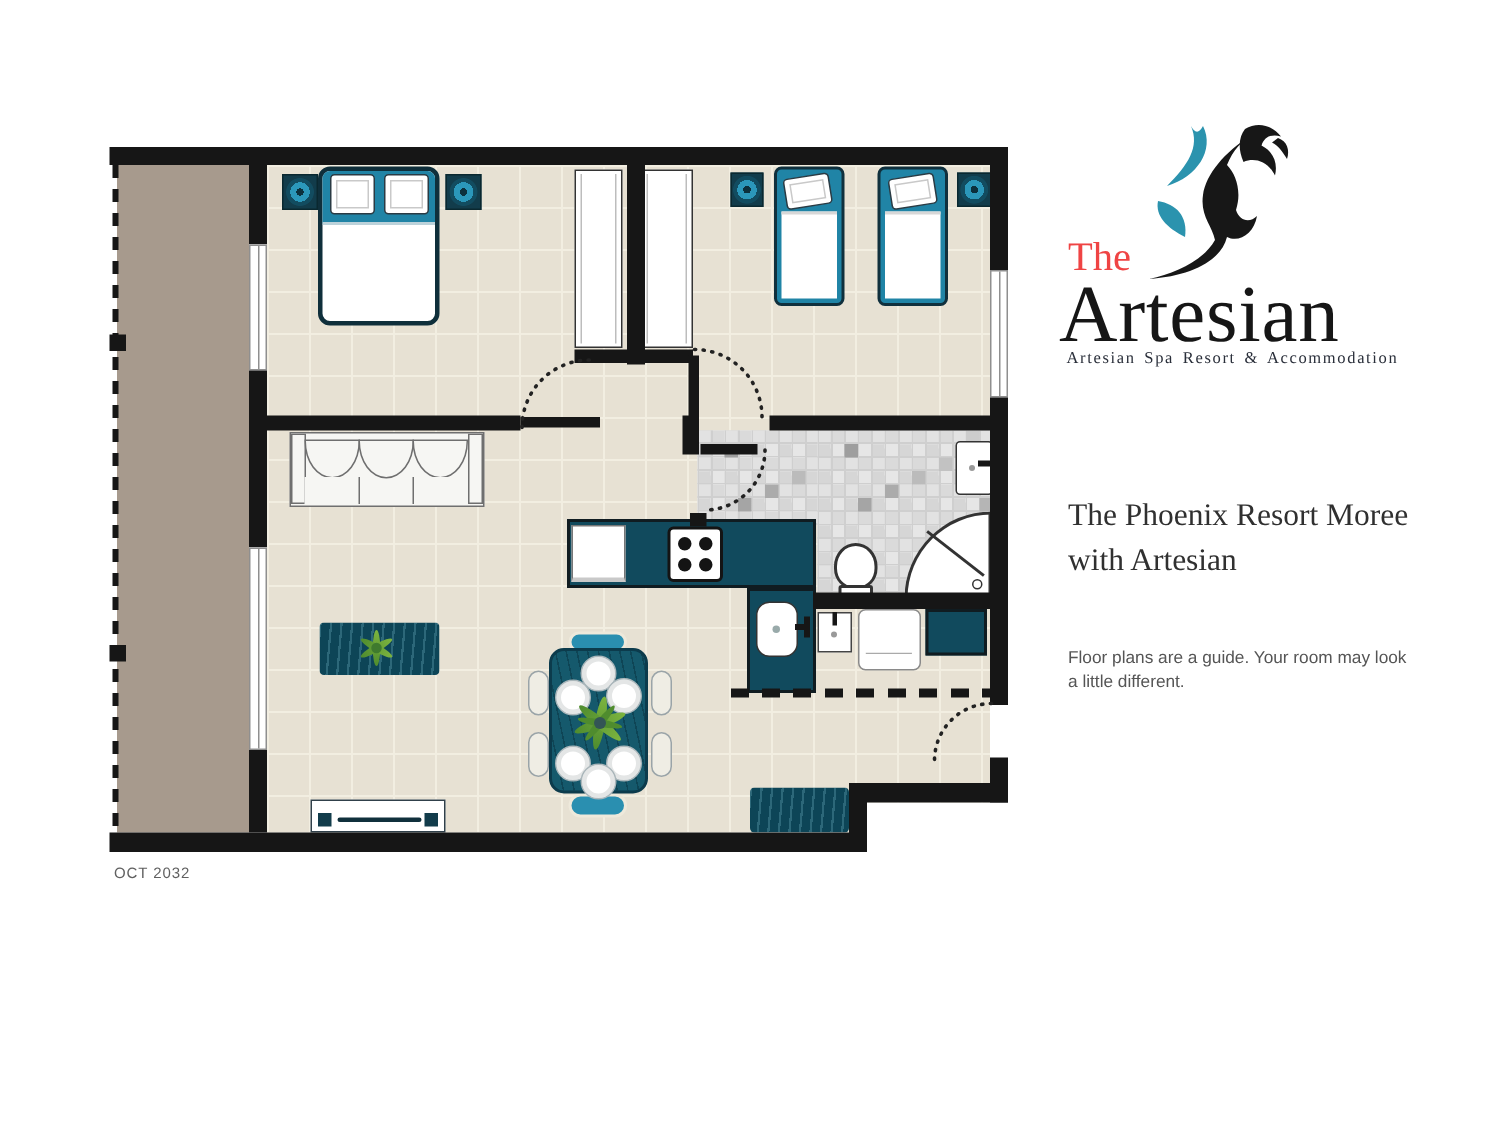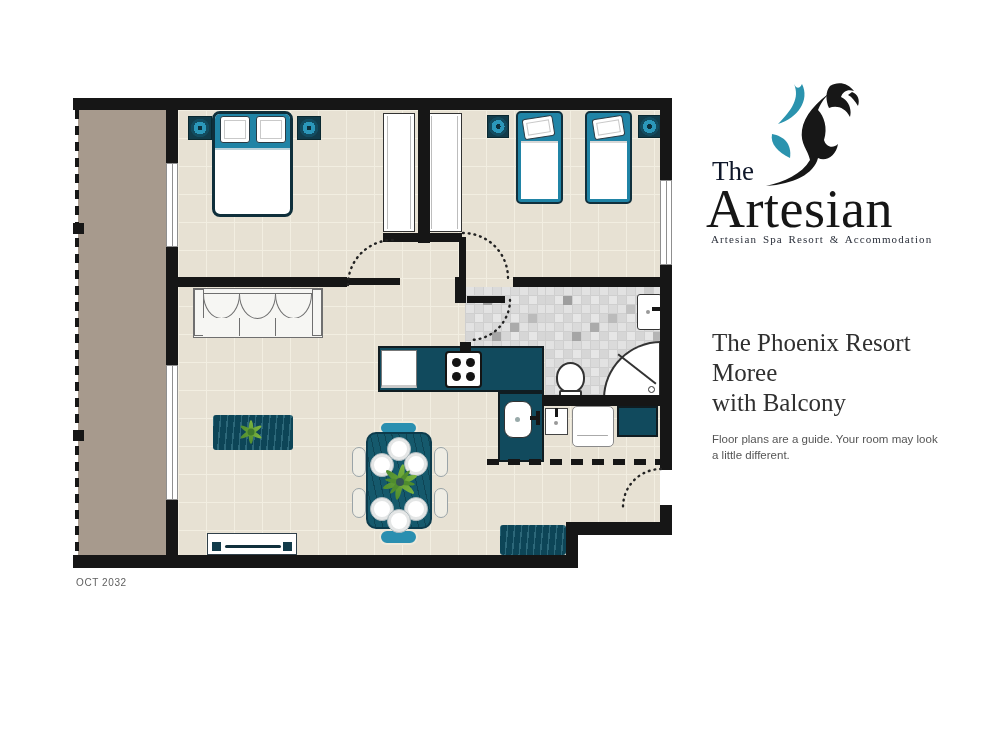--- a/index.html
+++ b/index.html
@@ -47,25 +47,25 @@
     background:linear-gradient(#7cb43f,#4f8c2e);}
   .tick{position:absolute;background:#161616;}
   .fixt{position:absolute;background:#fff;border:1.5px solid #333;box-sizing:border-box;}
   .arc{position:absolute;overflow:visible;}
   .dash-open{position:absolute;background:repeating-linear-gradient(90deg,#161616 0 12px,transparent 12px 21px);}
   .cushion{position:absolute;border:1px solid #6f6f6f;background:#f6f6f3;box-sizing:border-box;}
   
   #logo-name{position:absolute;left:706px;top:178px;font-family:"Liberation Serif",serif;
     font-size:54px;color:#161616;letter-spacing:.5px;}
   #logo-the{position:absolute;left:712px;top:156px;font-family:"Liberation Serif",serif;
-    font-size:27px;color:#0f172a;}
+    font-size:27px;color:#ef4444;}
   #logo-tag{position:absolute;left:711px;top:233px;width:230px;font-family:"Liberation Serif",serif;
     font-size:11px;letter-spacing:1.1px;word-spacing:2px;color:#2a2f3a;}
   #apt-title{position:absolute;left:712px;top:328px;width:250px;font-family:"Liberation Serif",serif;
-    font-size:25px;line-height:30px;color:#303030;}
+    font-size:21px;line-height:30px;color:#303030;}
   #disclaimer{position:absolute;left:712px;top:406px;width:232px;font-size:11.5px;line-height:16px;color:#555;margin-top:25px;}
   #date-label{position:absolute;left:76px;top:577px;font-size:10px;letter-spacing:.6px;color:#606060;}
 </style>
 </head>
 <body>
 
 <div id="plan">
 
   <div class="floor" style="left:108px;top:15px;width:482px;height:445px;"></div>
   <div class="balcony" style="left:8px;top:15px;width:88px;height:445px;"></div>
@@ -227,16 +227,16 @@
   <path d="M86,8 C68,20 56,34 54,48 C52,62 60,68 62,78 C54,92 36,100 18,104 C46,102 66,92 70,76 C78,80 88,74 90,62 C85,67 78,65 76,58 C80,46 76,34 70,28 C74,18 80,12 86,8 Z" fill="#171717"></path>
   <path d="M82,4 C90,-1 100,1 106,9 C100,7 95,9 93,15 C101,19 104,27 102,35 C97,25 88,23 81,26 C77,17 78,9 82,4 Z" fill="#171717"></path>
   <path d="M104,10 C110,12 112,18 110,24 C107,19 104,15 100,13 Z" fill="#171717"></path>
 </svg>
 <div id="logo-the">The</div>
 <div id="logo-name">Artesian</div>
 <div id="logo-tag">Artesian Spa Resort &amp; Accommodation</div>
 
 <div id="apt-title">
   <div>The Phoenix Resort Moree</div>
-  <div>with Balcony</div>
+  <div>with Artesian</div>
 </div>
 <div id="disclaimer">Floor plans are a guide. Your room may look a little different.</div>
 <div id="date-label">OCT 2032</div>
 
 </body></html>

